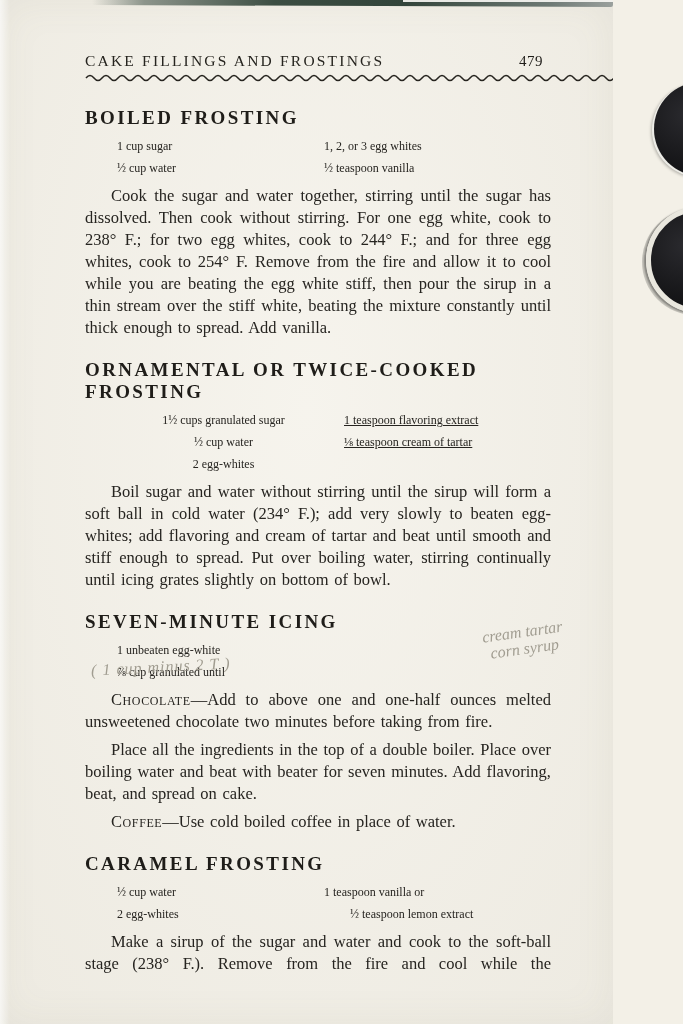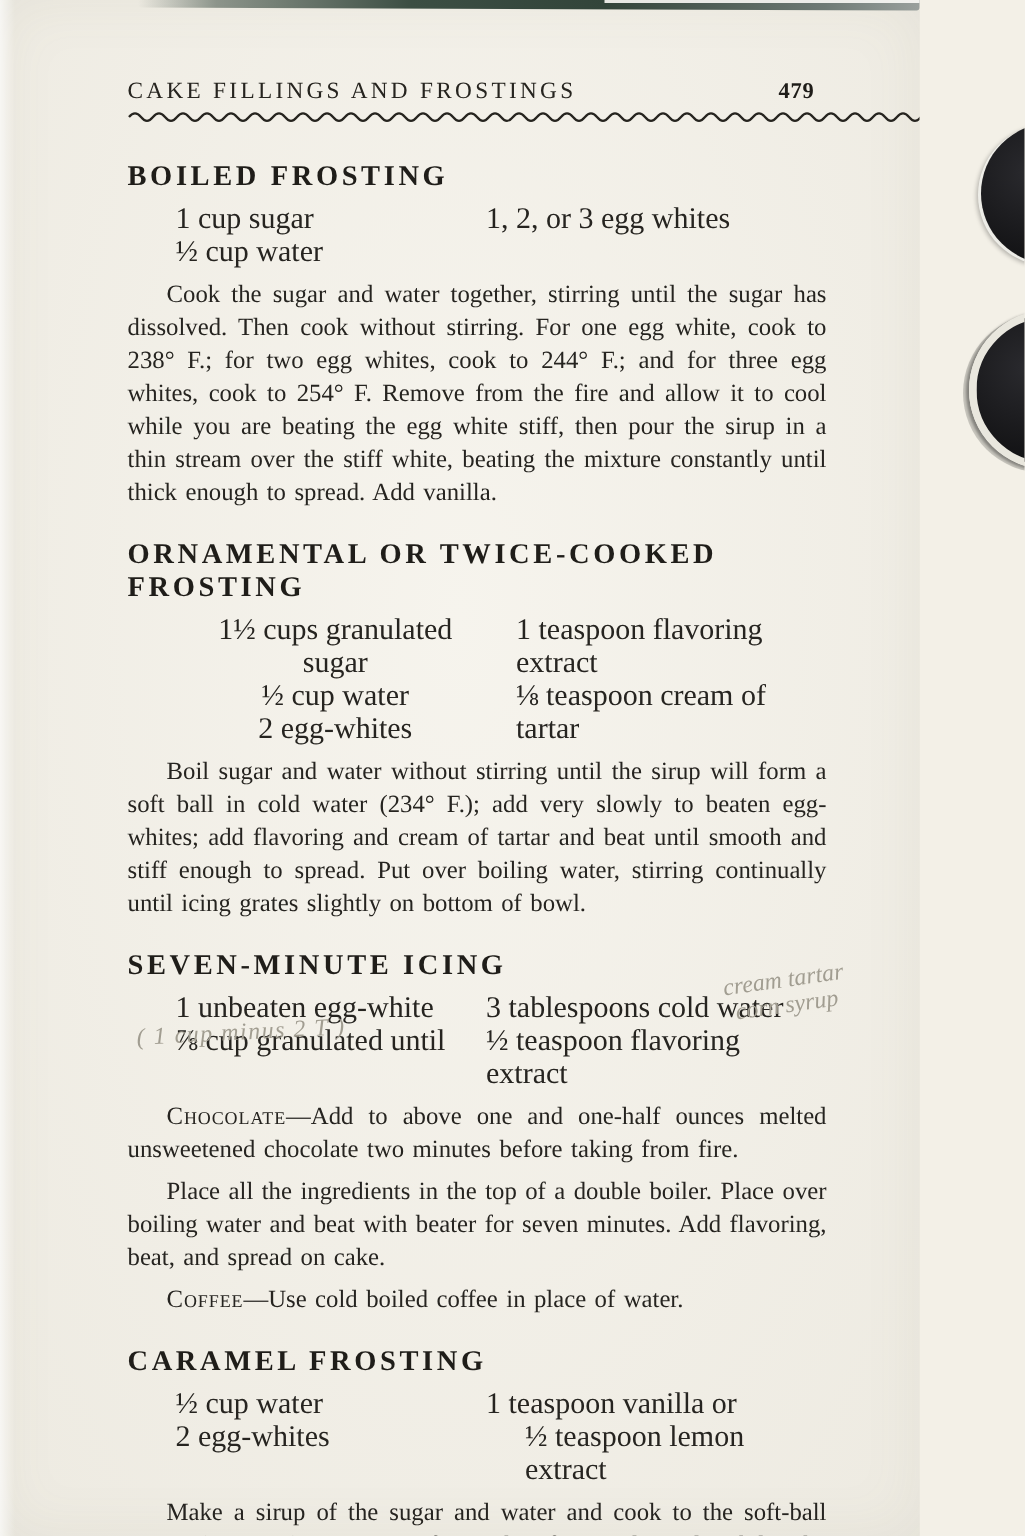--- a/index.html
+++ b/index.html
@@ -35,38 +35,38 @@
   .scan-left-edge {
     position: absolute; top: 0; left: 0; width: 10px; height: 100%;
     background: linear-gradient(90deg, rgba(255,255,255,0.65), rgba(255,255,255,0));
   }
   .content { padding: 0 62px 0 85px; position: relative; }
 
   
   .running { display: flex; justify-content: space-between; align-items: baseline;
     padding-top: 52px; }
   .running-title { font-size: 15.5px; letter-spacing: 2.2px; color: #26241f; }
-  .running-page { font-size: 15px; font-weight: bold; letter-spacing: .5px;
+  .running-page { font-size: 15px; font-weight: normal; letter-spacing: .5px;
     padding-right: 8px; color: #1f1d19; }
   .wavy { display: block; margin-top: 3px; }
 
   
   section { position: relative; }
   h2 {
     margin: 20px 0 6px; text-align: left;
     font-size: 19px; font-weight: bold; letter-spacing: 2.4px;
     color: #1f1d19;
   }
   section.first h2 { margin-top: 24px; }
   .ing { display: grid; grid-template-columns: 50% 50%; margin-bottom: 6px; }
-  .ing .col { font-size: 20px; line-height: 22px; }
+  .ing .col { font-size: 12px; line-height: 22px; }
   .ing .col.l { padding-left: 32px; }
   .ing .col.r { padding-left: 6px; }
   .ing.wide-l .col.l { padding-left: 44px; text-align: center; }
-  .ing.wide-r .col.r { padding-left: 26px; }
+  .ing.wide-r .col.r { padding-left: 26px; text-decoration: underline; }
   .ing .indent { padding-left: 26px; }
   p.bodytext {
     margin: 0 0 6px; font-size: 16.5px; line-height: 22px;
     text-align: justify; text-indent: 26px; word-spacing: 1.5px;
   }
   p.bodytext.cont { text-align-last: justify; margin-bottom: 16px; }
   .sc { font-variant: small-caps; letter-spacing: .6px; }
 
   
   .hw {
@@ -115,20 +115,21 @@
 
     <section class="first">
       <h2>BOILED FROSTING</h2>
       <div class="ing">
         <div class="col l">
           <div>1  cup sugar</div>
           <div>½  cup water</div>
         </div>
         <div class="col r">
           <div>1, 2, or 3 egg whites</div>
+          <div>½  teaspoon vanilla</div>
         </div>
       </div>
       <p class="bodytext">Cook the sugar and water together, stirring until the sugar has dissolved.  Then cook without stirring.  For one egg white, cook to 238° F.; for two egg whites, cook to 244° F.; and for three egg whites, cook to 254° F.  Remove from the fire and allow it to cool while you are beating the egg white stiff, then pour the sirup in a thin stream over the stiff white, beating the mixture constantly until thick enough to spread.  Add vanilla.</p>
     </section>
 
     <section>
       <h2>ORNAMENTAL OR TWICE-COOKED FROSTING</h2>
       <div class="ing wide-l wide-r">
         <div class="col l">
           <div>1½  cups granulated sugar</div>
@@ -149,24 +150,20 @@
       <div class="hw hw-corner">
         <div class="l1">cream tartar</div>
         <div class="l2">corn syrup</div>
       </div>
       <div class="hw hw-sugar">( 1 cup minus 2  T )</div>
 
       <div class="ing">
         <div class="col l">
           <div>1  unbeaten egg-white</div>
           <div>⅞  cup granulated until</div>
-        </div>
-        <div class="col r">
-          <div>3  tablespoons cold water</div>
-          <div>½  teaspoon flavoring extract</div>
         </div>
       </div>
       <p class="bodytext"><span class="sc">Chocolate</span><span>—Add to above one and one-half ounces melted unsweetened chocolate two minutes before taking from fire.</span></p>
 
       <p class="bodytext">Place all the ingredients in the top of a double boiler.  Place over boiling water and beat with beater for seven minutes. Add flavoring, beat, and spread on cake.</p>
 
       <p class="bodytext"><span class="sc">Coffee</span><span>—Use cold boiled coffee in place of water.</span></p>
     </section>
 
     <section>

